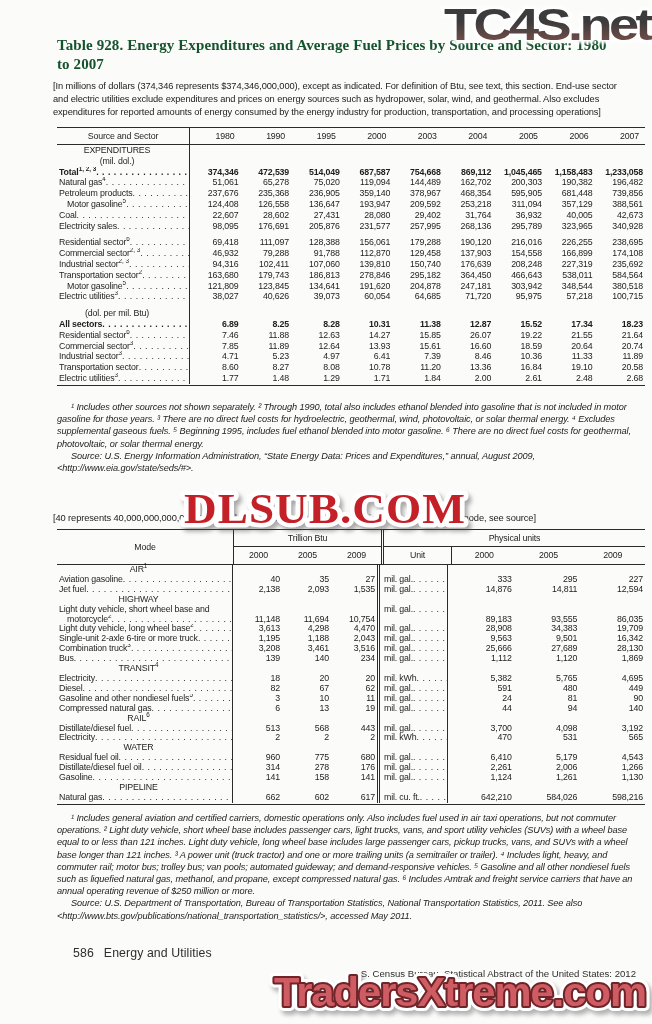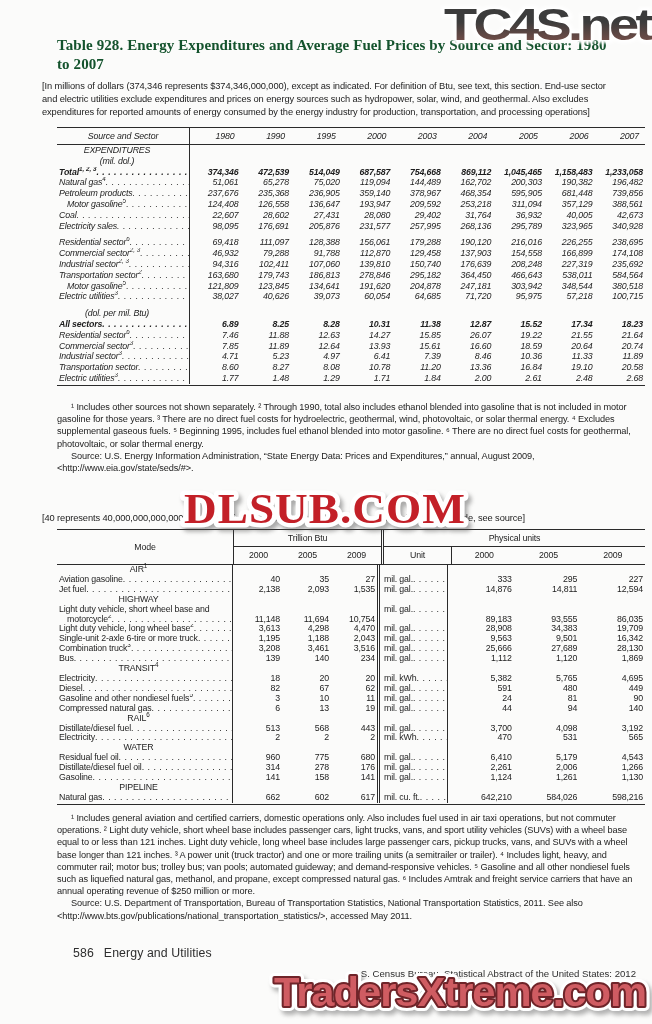--- a/index.html
+++ b/index.html
@@ -4,21 +4,21 @@
 <style>
   html,body{margin:0;padding:0;}
   body{width:652px;height:1024px;background:#fbfbfa;overflow:hidden;
        font-family:"Liberation Sans",sans-serif;color:#1d1d1d;}
   .page{position:relative;width:652px;height:1024px;}
 
   
   .tbl-title{position:absolute;left:57px;width:566px;
      font-family:"Liberation Serif",serif;font-weight:bold;font-size:15px;
      line-height:19px;letter-spacing:.1px;color:#14532d;}
-  .tbl-note{position:absolute;left:42px;width:578px;font-size:9.3px;
+  .tbl-note{position:absolute;left:53px;width:578px;font-size:9.3px;
      line-height:13.1px;letter-spacing:-.1px;color:#222;}
 
   
   .tbl{position:absolute;left:57px;width:588px;font-size:8.8px;letter-spacing:-.15px;color:#1d1d1d;}
   .val{display:flex;align-items:flex-end;justify-content:flex-end;padding-right:2px;}
   sup{font-size:6.3px;line-height:0;vertical-align:4px;letter-spacing:0;}
   .stub-line{display:flex;align-items:baseline;overflow:hidden;}
   .lbl{white-space:nowrap;}
   .ind1{padding-left:8px;}
   .dots{flex:1 1 auto;overflow:hidden;white-space:nowrap;}
@@ -49,21 +49,21 @@
   .sec-years div{text-align:center;}
   .unit-h{border-right:1px solid #2b2b2b;}
   .r929{display:grid;grid-template-columns:176px 49px 49px 49px 68px 1fr 1fr 1fr;line-height:9.9px;}
   .r929 .stub{border-right:1px solid #2b2b2b;padding-left:2px;}
   .r929 .b3{border-right:3px double #2b2b2b;}
   .r929 .unit{border-right:1px solid #2b2b2b;display:flex;align-items:baseline;overflow:hidden;padding-left:4px;}
   .r929 .unit .dots::after{content:". . . . . . . . . .";letter-spacing:.5px;}
   #t929-body{border-bottom:1px solid #2b2b2b;padding-bottom:1px;}
 
   
-  .footnotes{position:absolute;left:57px;width:586px;font-size:9.2px;line-height:12.2px;letter-spacing:-.1px;color:#222;}
+  .footnotes{position:absolute;left:57px;width:586px;font-size:9.2px;line-height:12.2px;letter-spacing:-.1px;color:#222;font-style:italic;}
   .footnotes p{margin:0;text-indent:14px;}
 
   
   .pg-left{position:absolute;left:57px;top:946px;font-size:12.3px;color:#2e2e2e;letter-spacing:.1px;margin-left:16px;}
   .pg-left .num{margin-right:10px;}
   .pg-right{position:absolute;right:16px;top:968px;font-size:9.6px;color:#2e2e2e;}
 
   
   .wm{position:absolute;pointer-events:none;}
   #wm-top{left:440px;top:-4px;}
@@ -71,21 +71,21 @@
   #wm-bot{left:268px;top:962px;filter:drop-shadow(3px 4px 2px rgba(70,70,70,.4));}
 </style>
 </head>
 <body>
 
 <div class="page">
 
   <div class="tbl-title" style="top:36px;">Table 928. Energy Expenditures and Average Fuel Prices by Source and Sector: 1980 to 2007</div>
   <div class="tbl-note" style="top:80px;">[In millions of dollars (374,346 represents $374,346,000,000), except as indicated. For definition of Btu, see text, this section. End-use sector and electric utilities exclude expenditures and prices on energy sources such as hydropower, solar, wind, and geothermal. Also excludes expenditures for reported amounts of energy consumed by the energy industry for production, transportation, and processing operations]</div>
 
-  <div class="tbl" style="top:127px;font-style:italic;">
+  <div class="tbl" style="top:127px;">
     <div class="t928-head">
       <div class="hstub">Source and Sector</div>
     <div class="hyear">1980</div>
         <div class="hyear">1990</div>
         <div class="hyear">1995</div>
         <div class="hyear">2000</div>
         <div class="hyear">2003</div>
         <div class="hyear">2004</div>
         <div class="hyear">2005</div>
         <div class="hyear">2006</div>

